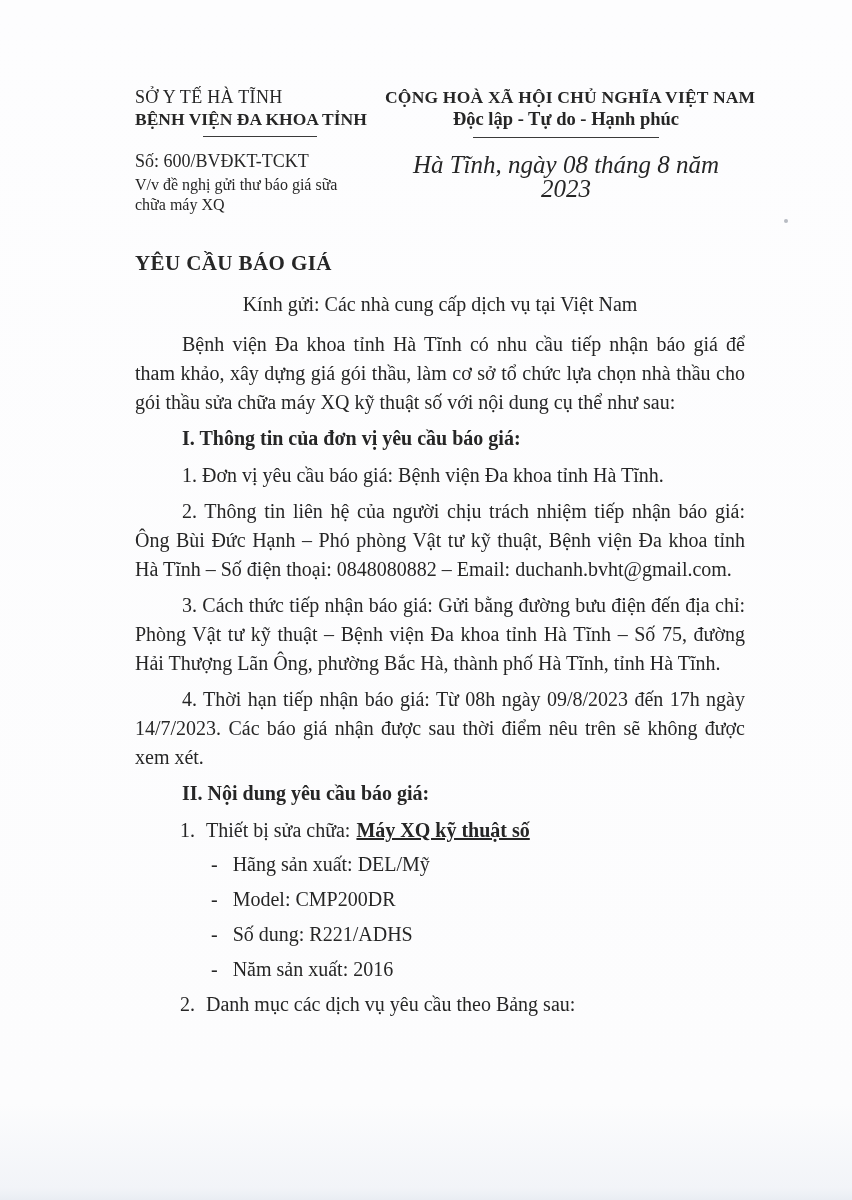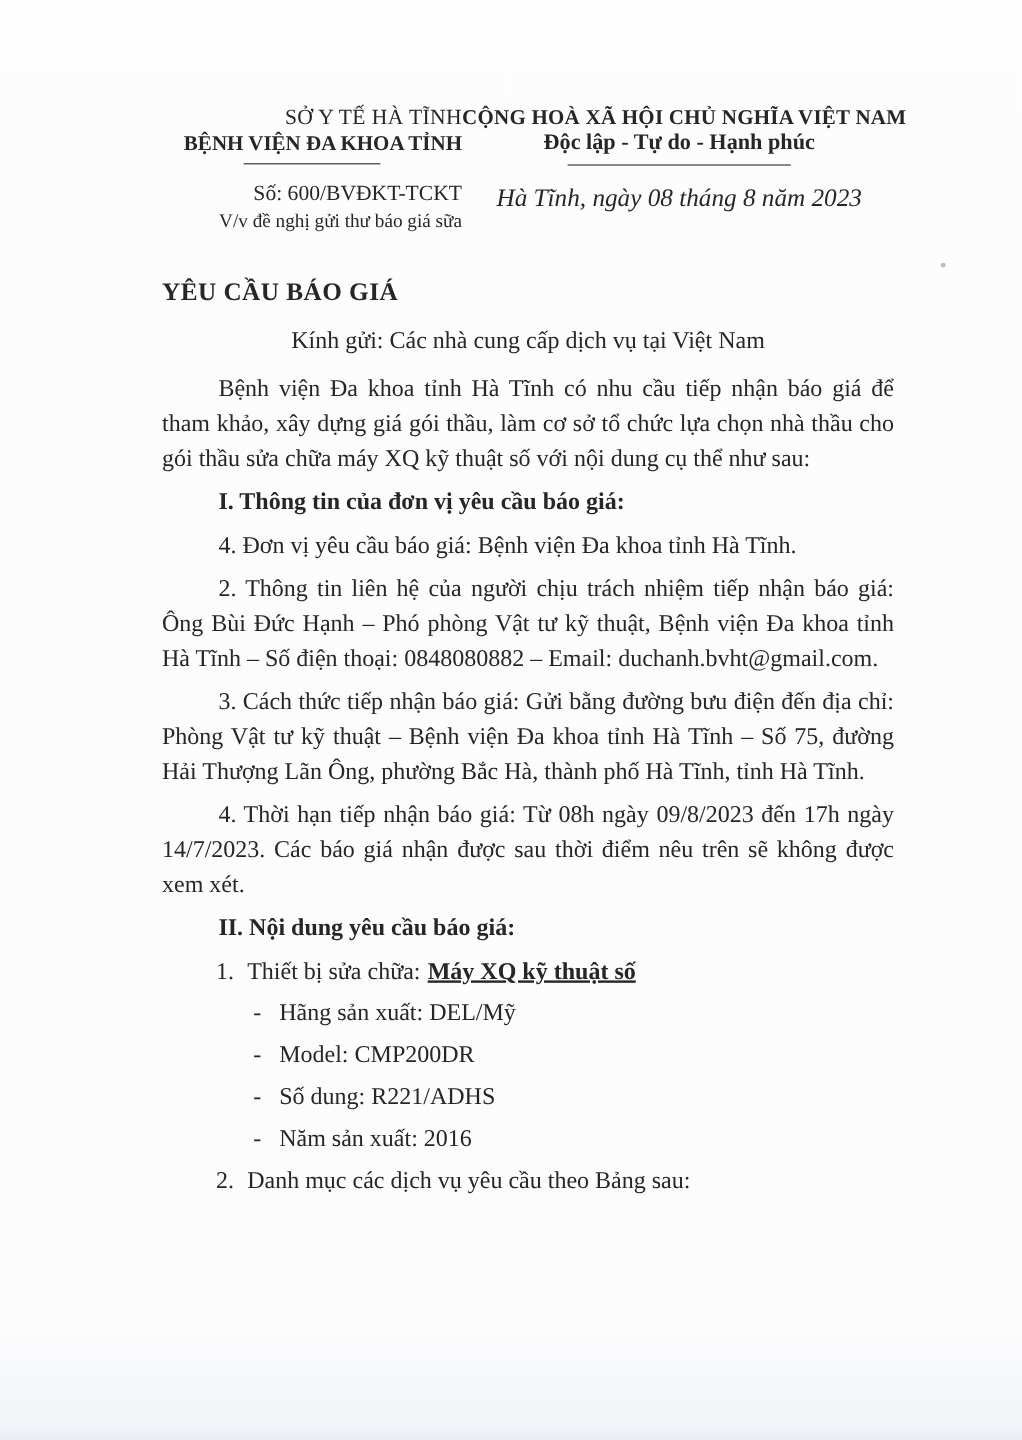--- a/index.html
+++ b/index.html
@@ -15,39 +15,39 @@
     height: 1200px;
     padding: 86px 107px 0 135px;
     background:
       linear-gradient(180deg, #fdfdfe 0%, #fcfcfd 92%, #f2f4f8 99%, #e9edf3 100%);
     overflow: hidden;
   }
   
   .header { display: flex; width: 610px; }
   .header-left {
     width: 250px;
-    text-align: right;
+    text-align: left;
     flex: 0 0 auto;
   }
   .header-right {
     width: 362px;
     margin-left: auto;
     text-align: center;
     flex: 0 0 auto;
   }
   .org-line1 { font-size: 18px; line-height: 22px; letter-spacing: 0.3px; }
   .org-line2 { font-size: 17.5px; line-height: 22px; font-weight: bold; white-space: nowrap; }
   .rule { border-top: 1.8px solid #3a3a3a; margin: 6px auto 0; }
   .rule-left { width: 114px; }
   .rule-right { width: 186px; }
   .doc-number { font-size: 18px; line-height: 22px; margin-top: 13px; }
   .subject { font-size: 16px; line-height: 20px; margin-top: 3px; }
   .nat-line1 { font-size: 17.5px; font-weight: bold; line-height: 22px; white-space: nowrap; letter-spacing: 0.2px; }
   .nat-line2 { font-size: 18.5px; font-weight: bold; line-height: 23px; }
-  .dateline { font-size: 21px; font-style: italic; margin-top: 15px; line-height: 24px; }
+  .dateline { font-size: 25px; font-style: italic; margin-top: 15px; line-height: 24px; }
   
   .title {
     font-weight: bold;
     font-size: 21px;
     margin-top: 36px;
     letter-spacing: 0.4px;
   }
   .salutation {
     text-align: center;
     font-size: 20px;
@@ -101,37 +101,38 @@
 <div class="page">
 
   <div class="header">
     <div class="header-left">
       <div class="org-line1">SỞ Y TẾ HÀ TĨNH</div>
       <div class="org-line2">BỆNH VIỆN ĐA KHOA TỈNH</div>
       <div class="rule rule-left"></div>
       <div class="doc-number">Số: 600/BVĐKT-TCKT</div>
       <div class="subject">
         <div>V/v đề nghị gửi thư báo giá sữa</div>
+        <div>chữa máy XQ</div>
       </div>
     </div>
     <div class="header-right">
       <div class="nat-line1">CỘNG HOÀ XÃ HỘI CHỦ NGHĨA VIỆT NAM</div>
       <div class="nat-line2">Độc lập - Tự do - Hạnh phúc</div>
       <div class="rule rule-right"></div>
       <div class="dateline">Hà Tĩnh, ngày 08 tháng 8 năm 2023</div>
     </div>
   </div>
 
   <div class="title">YÊU CẦU BÁO GIÁ</div>
   <div class="salutation">Kính gửi: Các nhà cung cấp dịch vụ tại Việt Nam</div>
 
   <p class="para indent">Bệnh viện Đa khoa tỉnh Hà Tĩnh có nhu cầu tiếp nhận báo giá để tham khảo, xây dựng giá gói thầu, làm cơ sở tổ chức lựa chọn nhà thầu cho gói thầu sửa chữa máy XQ kỹ thuật số với nội dung cụ thể như sau:</p>
 
   <h3 class="sec-heading">I. Thông tin của đơn vị yêu cầu báo giá:</h3>
-  <p class="para indent">4. Đơn vị yêu cầu báo giá: Bệnh viện Đa khoa tỉnh Hà Tĩnh.</p>
+  <p class="para indent">1. Đơn vị yêu cầu báo giá: Bệnh viện Đa khoa tỉnh Hà Tĩnh.</p>
   <p class="para indent">2. Thông tin liên hệ của người chịu trách nhiệm tiếp nhận báo giá: Ông Bùi Đức Hạnh – Phó phòng Vật tư kỹ thuật, Bệnh viện Đa khoa tỉnh Hà Tĩnh – Số điện thoại: 0848080882 – Email: duchanh.bvht@gmail.com.</p>
   <p class="para indent">3. Cách thức tiếp nhận báo giá: Gửi bằng đường bưu điện đến địa chỉ: Phòng Vật tư kỹ thuật – Bệnh viện Đa khoa tỉnh Hà Tĩnh – Số 75, đường Hải Thượng Lãn Ông, phường Bắc Hà, thành phố Hà Tĩnh, tỉnh Hà Tĩnh.</p>
   <p class="para indent">4. Thời hạn tiếp nhận báo giá: Từ 08h ngày 09/8/2023 đến 17h ngày 14/7/2023. Các báo giá nhận được sau thời điểm nêu trên sẽ không được xem xét.</p>
 
   <h3 class="sec-heading">II. Nội dung yêu cầu báo giá:</h3>
 
   <div class="numbered">
     <span class="num">1.</span><span class="lbl">Thiết bị sửa chữa:</span><span class="bold">Máy XQ kỹ thuật số</span>
   </div>
 

